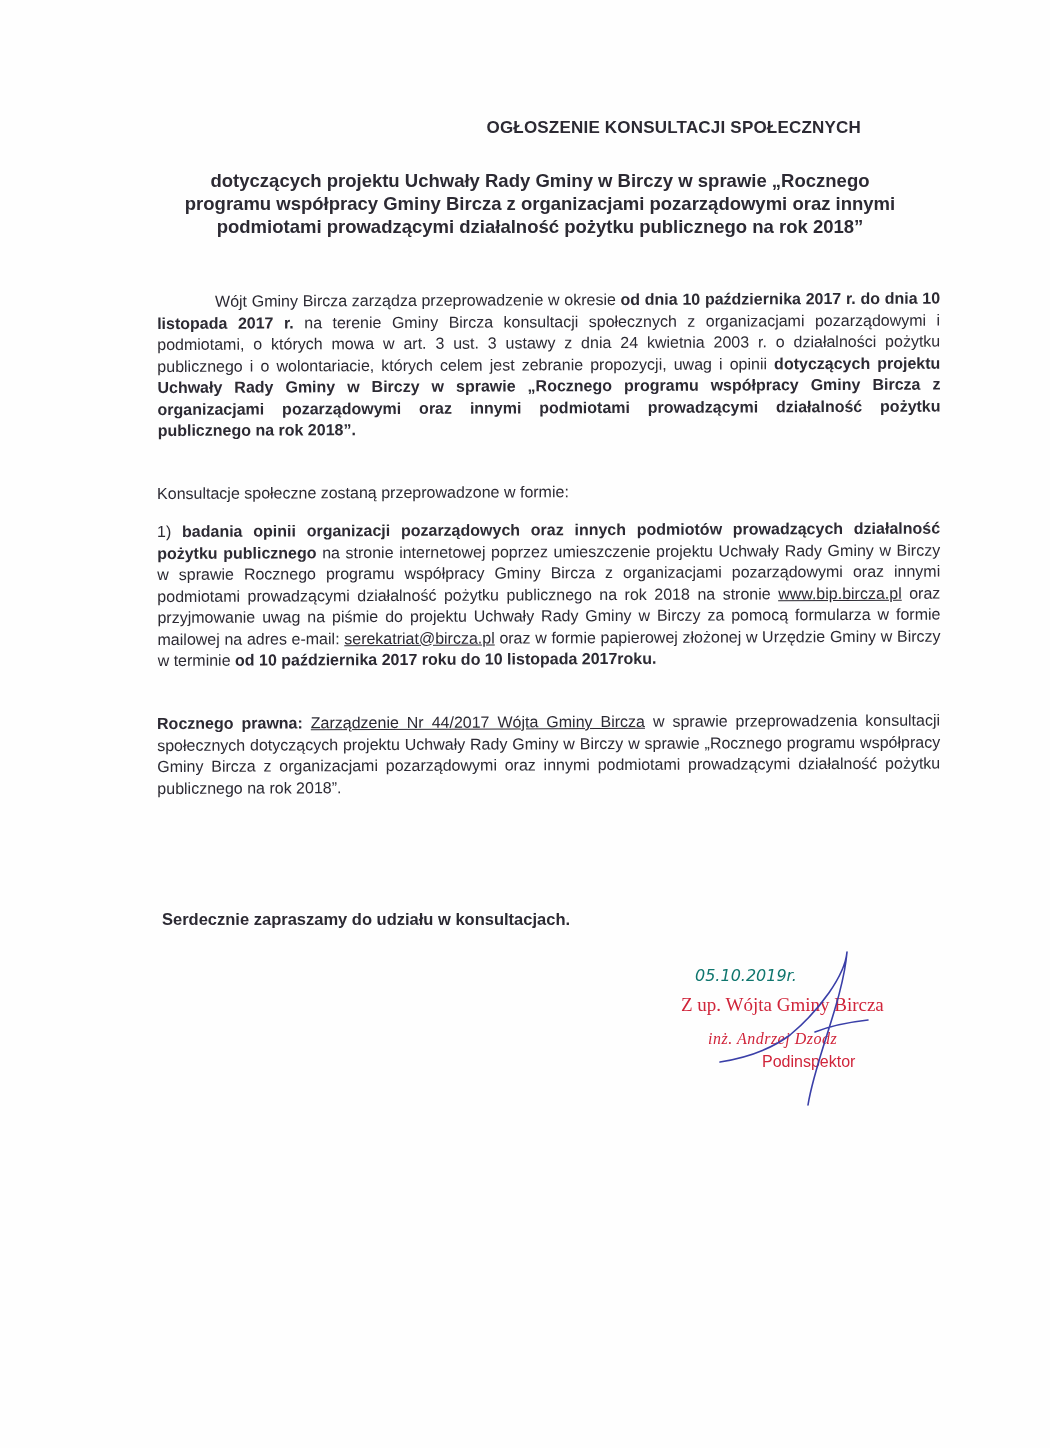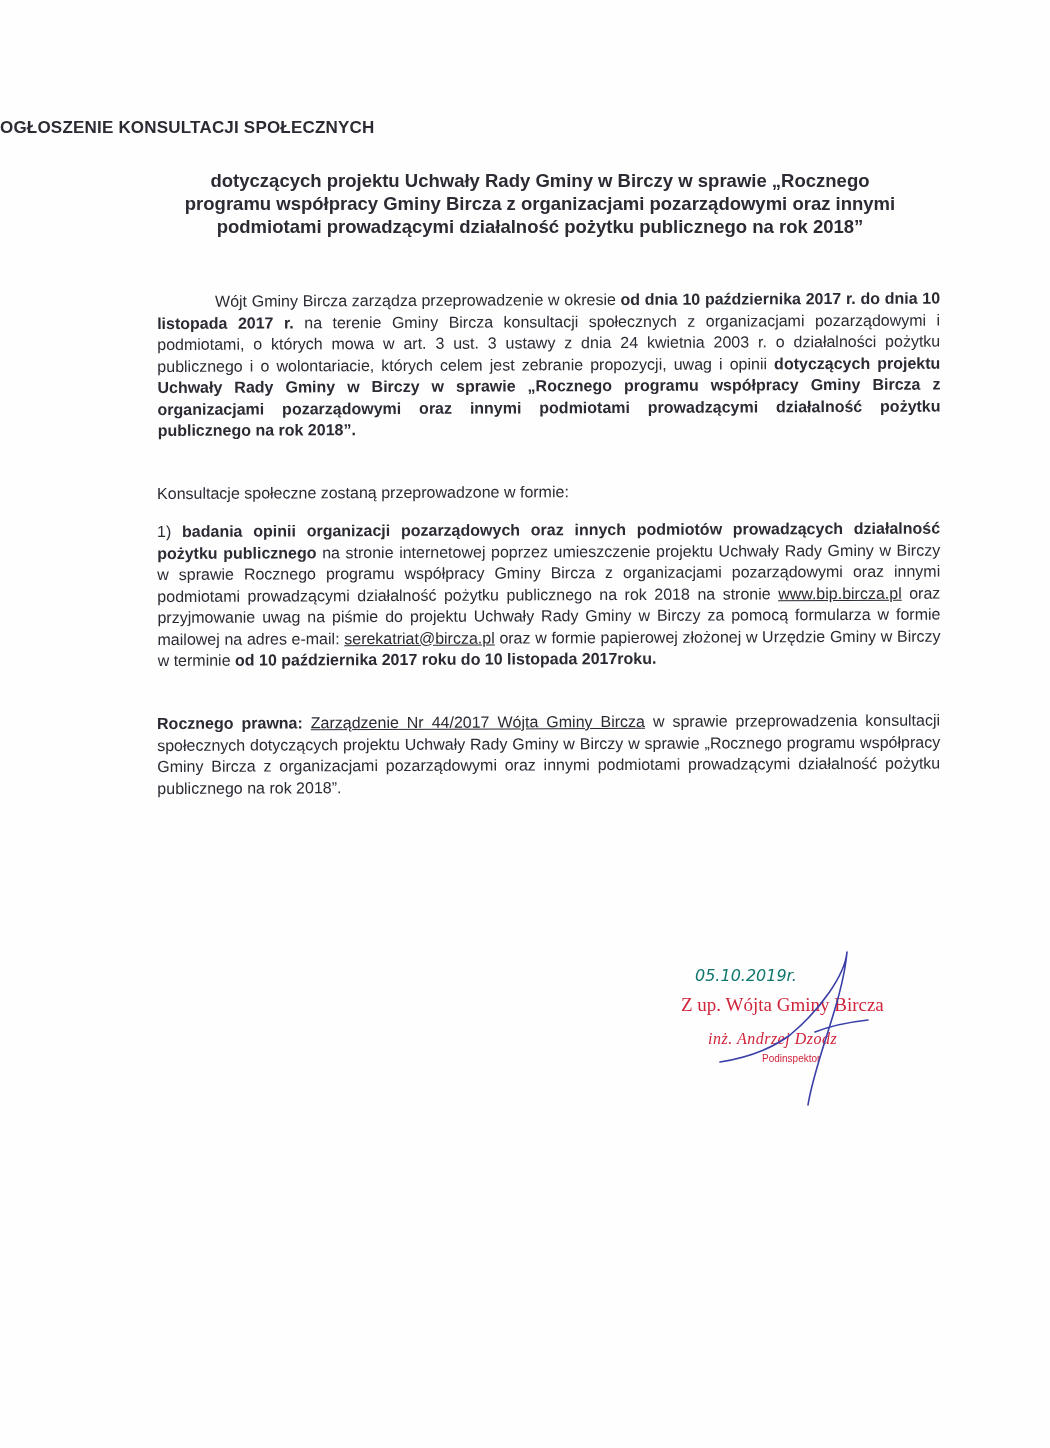--- a/index.html
+++ b/index.html
@@ -3,21 +3,21 @@
 <meta charset="utf-8">
 <style>
   html, body { margin: 0; padding: 0; }
   body {
     width: 1050px; height: 1448px; background: #fdfdfd;
     font-family: "Liberation Sans", sans-serif; color: #2c2a33;
     position: relative; overflow: hidden;
   }
   .page { position: absolute; left: 0; top: 0; width: 1050px; height: 1448px; background: #fefefe; }
   .title {
-    position: absolute; top: 118px; left: 0; width: 861px; text-align: left;
+    position: absolute; top: 118px; left: 0; width: 861px; text-align: right;
     font-weight: bold; font-size: 17px; letter-spacing: 0.2px;
   }
   .subtitle {
     position: absolute; top: 169px; left: 170px; width: 740px; text-align: center;
     font-weight: bold; font-size: 18.5px; line-height: 23px;
   }
   .para {
     position: absolute; left: 157px; width: 783px;
     font-size: 16px; line-height: 21.5px; text-align: justify;
     transform: rotate(-0.25deg); transform-origin: left top;
@@ -28,40 +28,41 @@
   .p4 { top: 713px; }
   .closing {
     position: absolute; top: 910px; left: 162px;
     font-weight: bold; font-size: 16.5px;
   }
   b, .b { font-weight: bold; }
   .u { text-decoration: underline; }
   .date { position: absolute; left: 695px; top: 966px; color: #0f766e; font-style: italic; font-size: 16px; font-family: "DejaVu Sans", sans-serif; }
   .stamp1 { position: absolute; left: 681px; top: 994px; color: #d0243a; font-family: "Liberation Serif", serif; font-size: 19px; }
   .stamp2 { position: absolute; left: 708px; top: 1030px; color: #d0243a; font-family: "Liberation Serif", serif; font-style: italic; font-size: 16px; letter-spacing: 0.5px; }
-  .stamp3 { position: absolute; left: 762px; top: 1053px; color: #d0243a; font-size: 10px; }
+  .stamp3 { position: absolute; left: 762px; top: 1053px; color: #d0243a; font-size: 16px; }
   .sig { position: absolute; left: 0; top: 0; width: 1050px; height: 1448px; pointer-events: none; }
 </style>
 </head>
 <body>
 
 <div class="page">
 
   <div class="title">OGŁOSZENIE KONSULTACJI SPOŁECZNYCH</div>
 
   <div class="subtitle">dotyczących projektu Uchwały Rady Gminy w Birczy w sprawie „Rocznego programu współpracy Gminy Bircza z organizacjami pozarządowymi oraz innymi podmiotami prowadzącymi działalność pożytku publicznego na rok 2018”</div>
 
   <div class="para p1"><span>Wójt Gminy Bircza zarządza przeprowadzenie w okresie </span><b>od dnia 10 października 2017 r. do dnia 10 listopada 2017 r.</b><span> na terenie Gminy Bircza konsultacji społecznych z organizacjami pozarządowymi i podmiotami, o których mowa w art. 3 ust. 3 ustawy z dnia 24 kwietnia 2003 r. o działalności pożytku publicznego i o wolontariacie, których celem jest zebranie propozycji, uwag i opinii </span><b>dotyczących projektu Uchwały Rady Gminy w Birczy w sprawie „Rocznego programu współpracy Gminy Bircza z organizacjami pozarządowymi oraz innymi podmiotami prowadzącymi działalność pożytku publicznego na rok 2018”.</b></div>
 
   <div class="para p2">Konsultacje społeczne zostaną przeprowadzone w formie:</div>
 
   <div class="para p3"><span>1) </span><b>badania opinii organizacji pozarządowych oraz innych podmiotów prowadzących działalność pożytku publicznego</b><span> na stronie internetowej poprzez umieszczenie projektu Uchwały Rady Gminy w Birczy w sprawie Rocznego programu współpracy Gminy Bircza z organizacjami pozarządowymi oraz innymi podmiotami prowadzącymi działalność pożytku publicznego na rok 2018 na stronie </span><span class="u">www.bip.bircza.pl</span><span> oraz przyjmowanie uwag na piśmie do projektu Uchwały Rady Gminy w Birczy za pomocą formularza w formie mailowej na adres e-mail: </span><span class="u">serekatriat@bircza.pl</span><span> oraz w formie papierowej złożonej w Urzędzie Gminy w Birczy w terminie </span><b>od  10 października 2017 roku do 10 listopada 2017roku.</b></div>
 
   <div class="para p4"><b>Rocznego prawna:</b> <span class="u">Zarządzenie Nr 44/2017 Wójta Gminy Bircza</span><span> w sprawie przeprowadzenia konsultacji społecznych dotyczących projektu Uchwały Rady Gminy w Birczy w sprawie „Rocznego programu współpracy Gminy Bircza z organizacjami pozarządowymi oraz innymi podmiotami prowadzącymi działalność pożytku publicznego na rok 2018”.</span></div>
 
+  <div class="closing">Serdecznie zapraszamy do udziału w konsultacjach.</div>
 
   <div class="date">05.10.2019r.</div>
   <div class="stamp1">Z up. Wójta Gminy Bircza</div>
   <div class="stamp2">inż. Andrzej Dzodz</div>
   <div class="stamp3">Podinspektor</div>
 
   <svg class="sig" viewBox="0 0 1050 1448">
     <path d="M847 952 C 845 975, 820 1010, 790 1035 C 770 1050, 745 1058, 720 1062 M847 952 C 843 1000, 815 1060, 808 1105 M815 1032 C 830 1026, 850 1022, 868 1020" fill="none" stroke="#3a3fa8" stroke-width="1.6" stroke-linecap="round"></path>
   </svg>
 </div>

